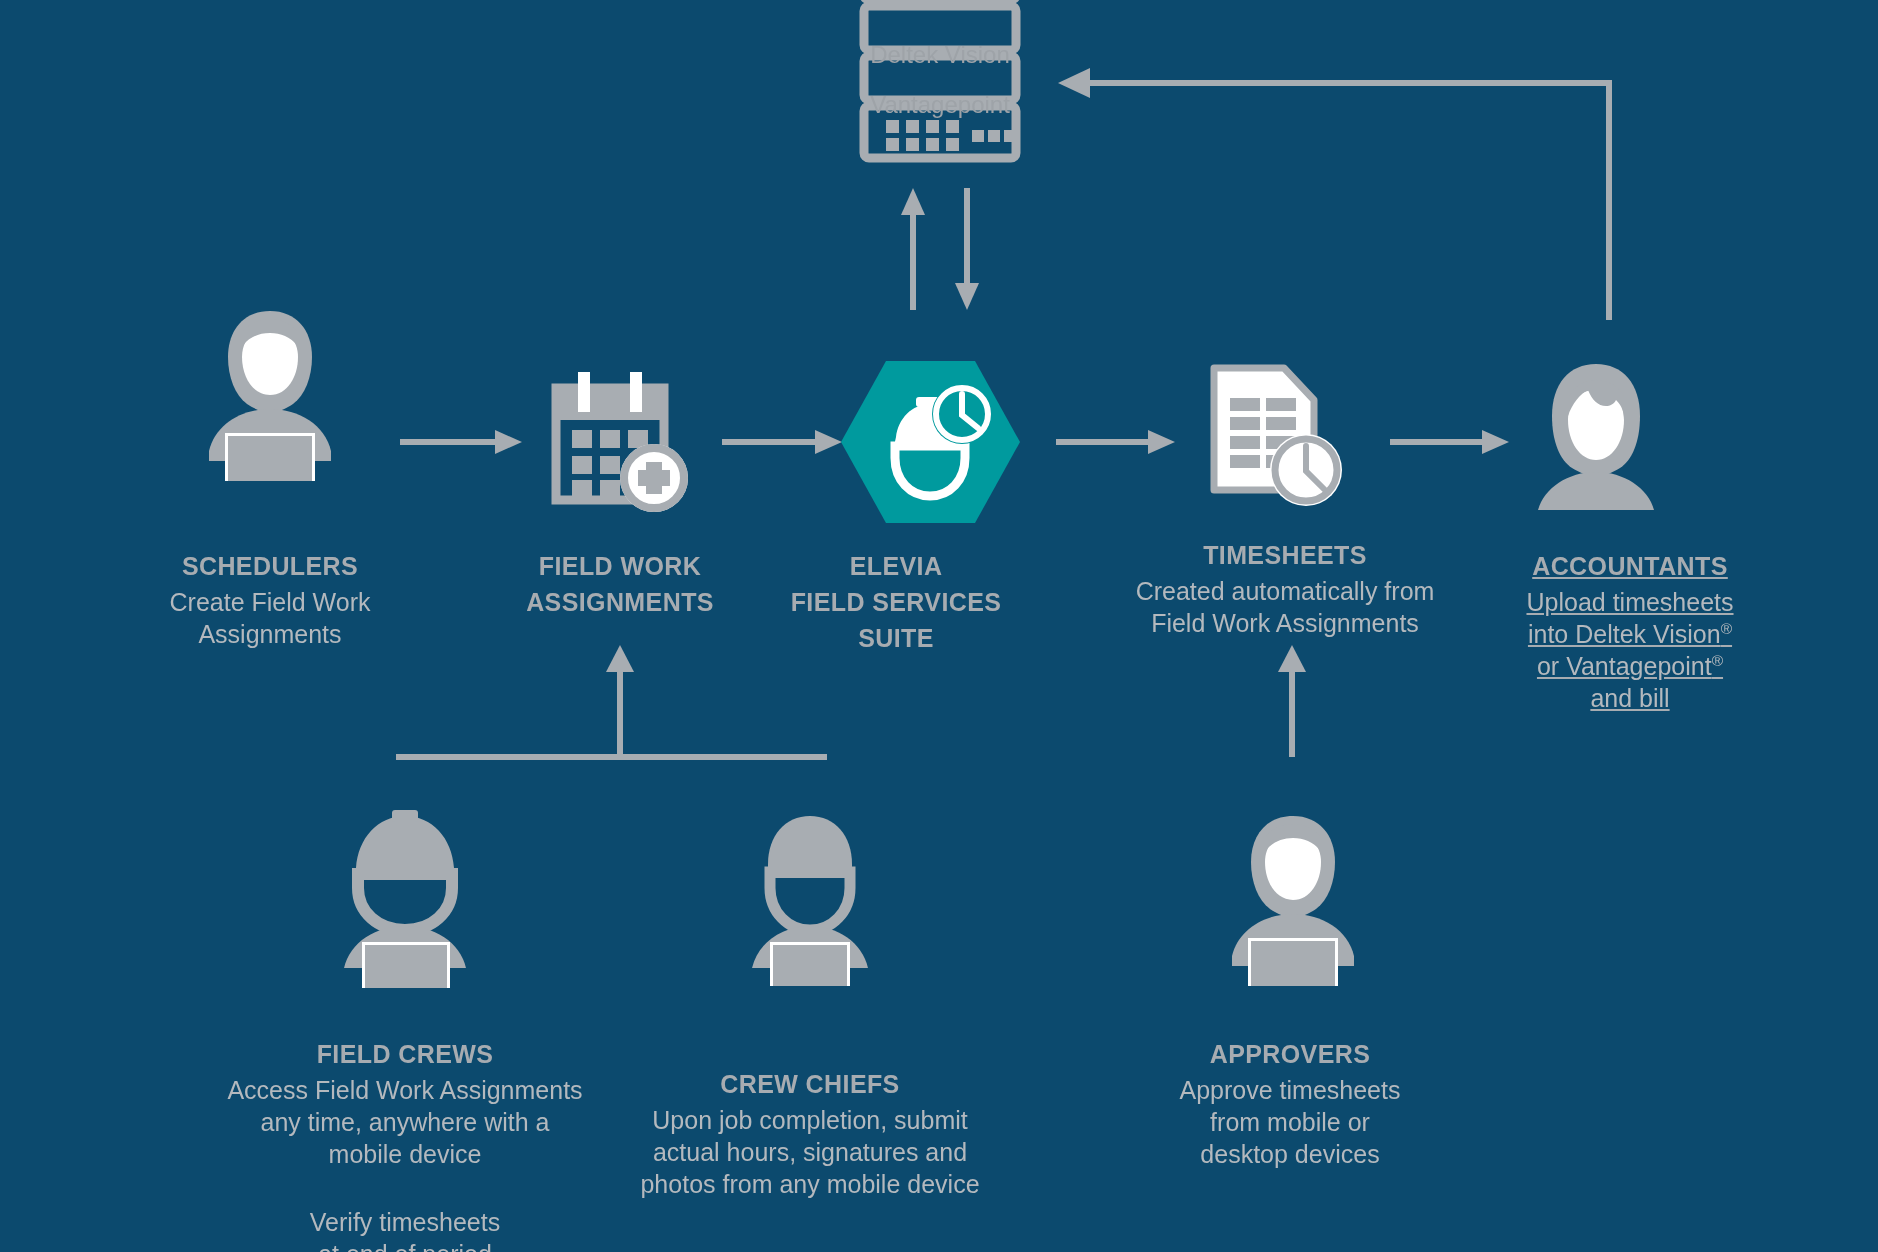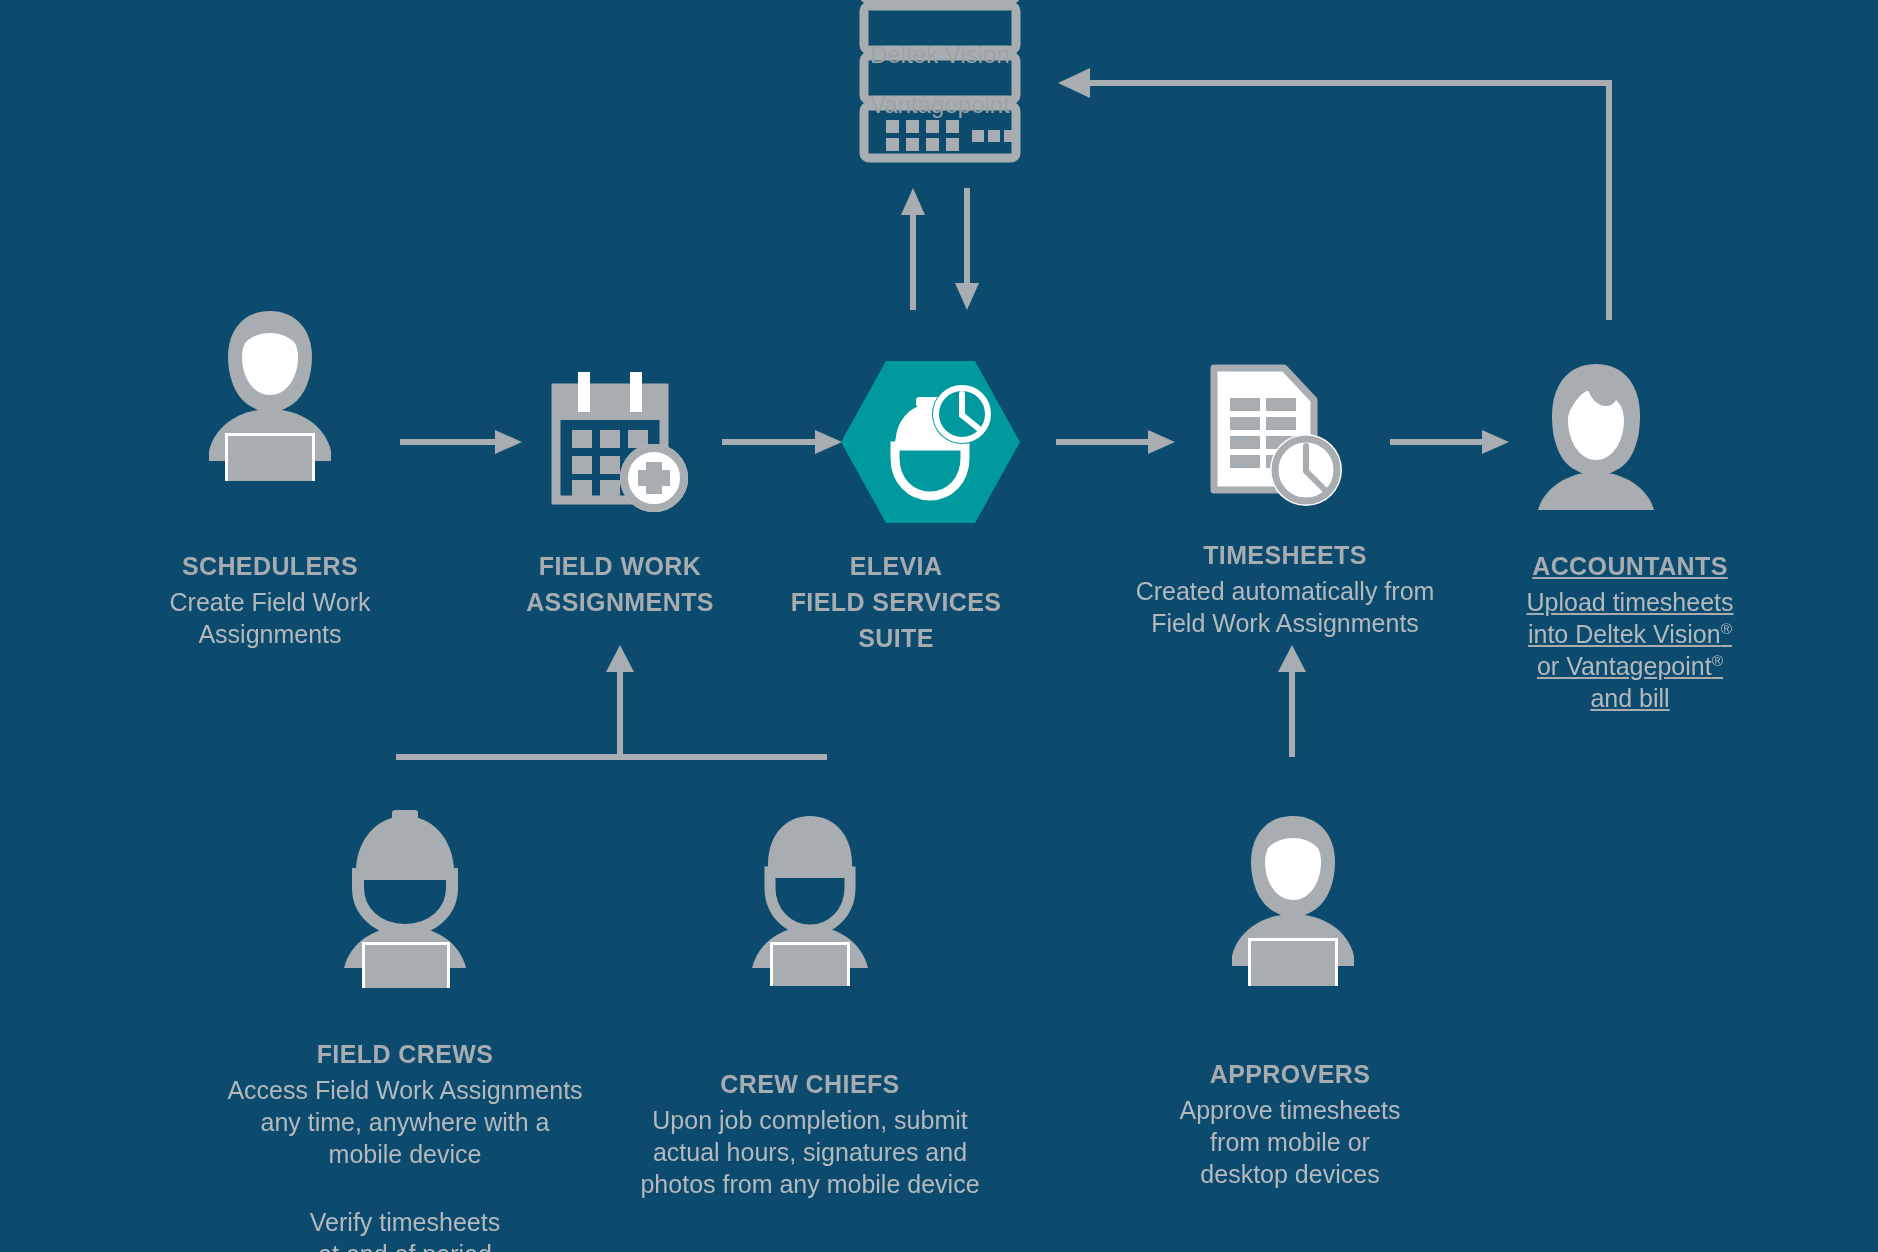--- a/index.html
+++ b/index.html
@@ -302,20 +302,20 @@
       <g fill="#a8adb2">
         <path d="M75,6 C49,6 33,25 33,52 C33,72 40,90 52,99 C59,104 67,107 75,107 C83,107 91,104 98,99 C110,90 117,72 117,52 C117,25 101,6 75,6 Z"></path>
         <path d="M75,24 C58,24 47,35 47,52 C47,72 58,90 75,90 C92,90 103,72 103,52 C103,35 92,24 75,24 Z" fill="#ffffff"></path>
         <path d="M48,40 C55,32 64,28 75,28 C86,28 95,32 102,40 L102,26 C95,18 86,14 75,14 C64,14 55,18 48,26 Z"></path>
         <path d="M75,104 C46,104 20,120 14,146 L14,156 L136,156 L136,146 C130,120 104,104 75,104 Z"></path>
         <rect x="30" y="128" width="90" height="48" fill="#ffffff"></rect>
         <rect x="33" y="131" width="84" height="45" fill="#a8adb2"></rect>
       </g>
     </svg>
   </div>
-  <div class="caption" style="left:1140px;top:1038px;width:300px;margin-top:20px;">
+  <div class="caption" style="left:1140px;top:1038px;width:300px;">
     <span class="title">APPROVERS</span>
     <span class="body">Approve timesheets</span>
     <span class="body">from mobile or</span>
     <span class="body">desktop devices</span>
   </div>
 
 </div>
 
 </body></html>

